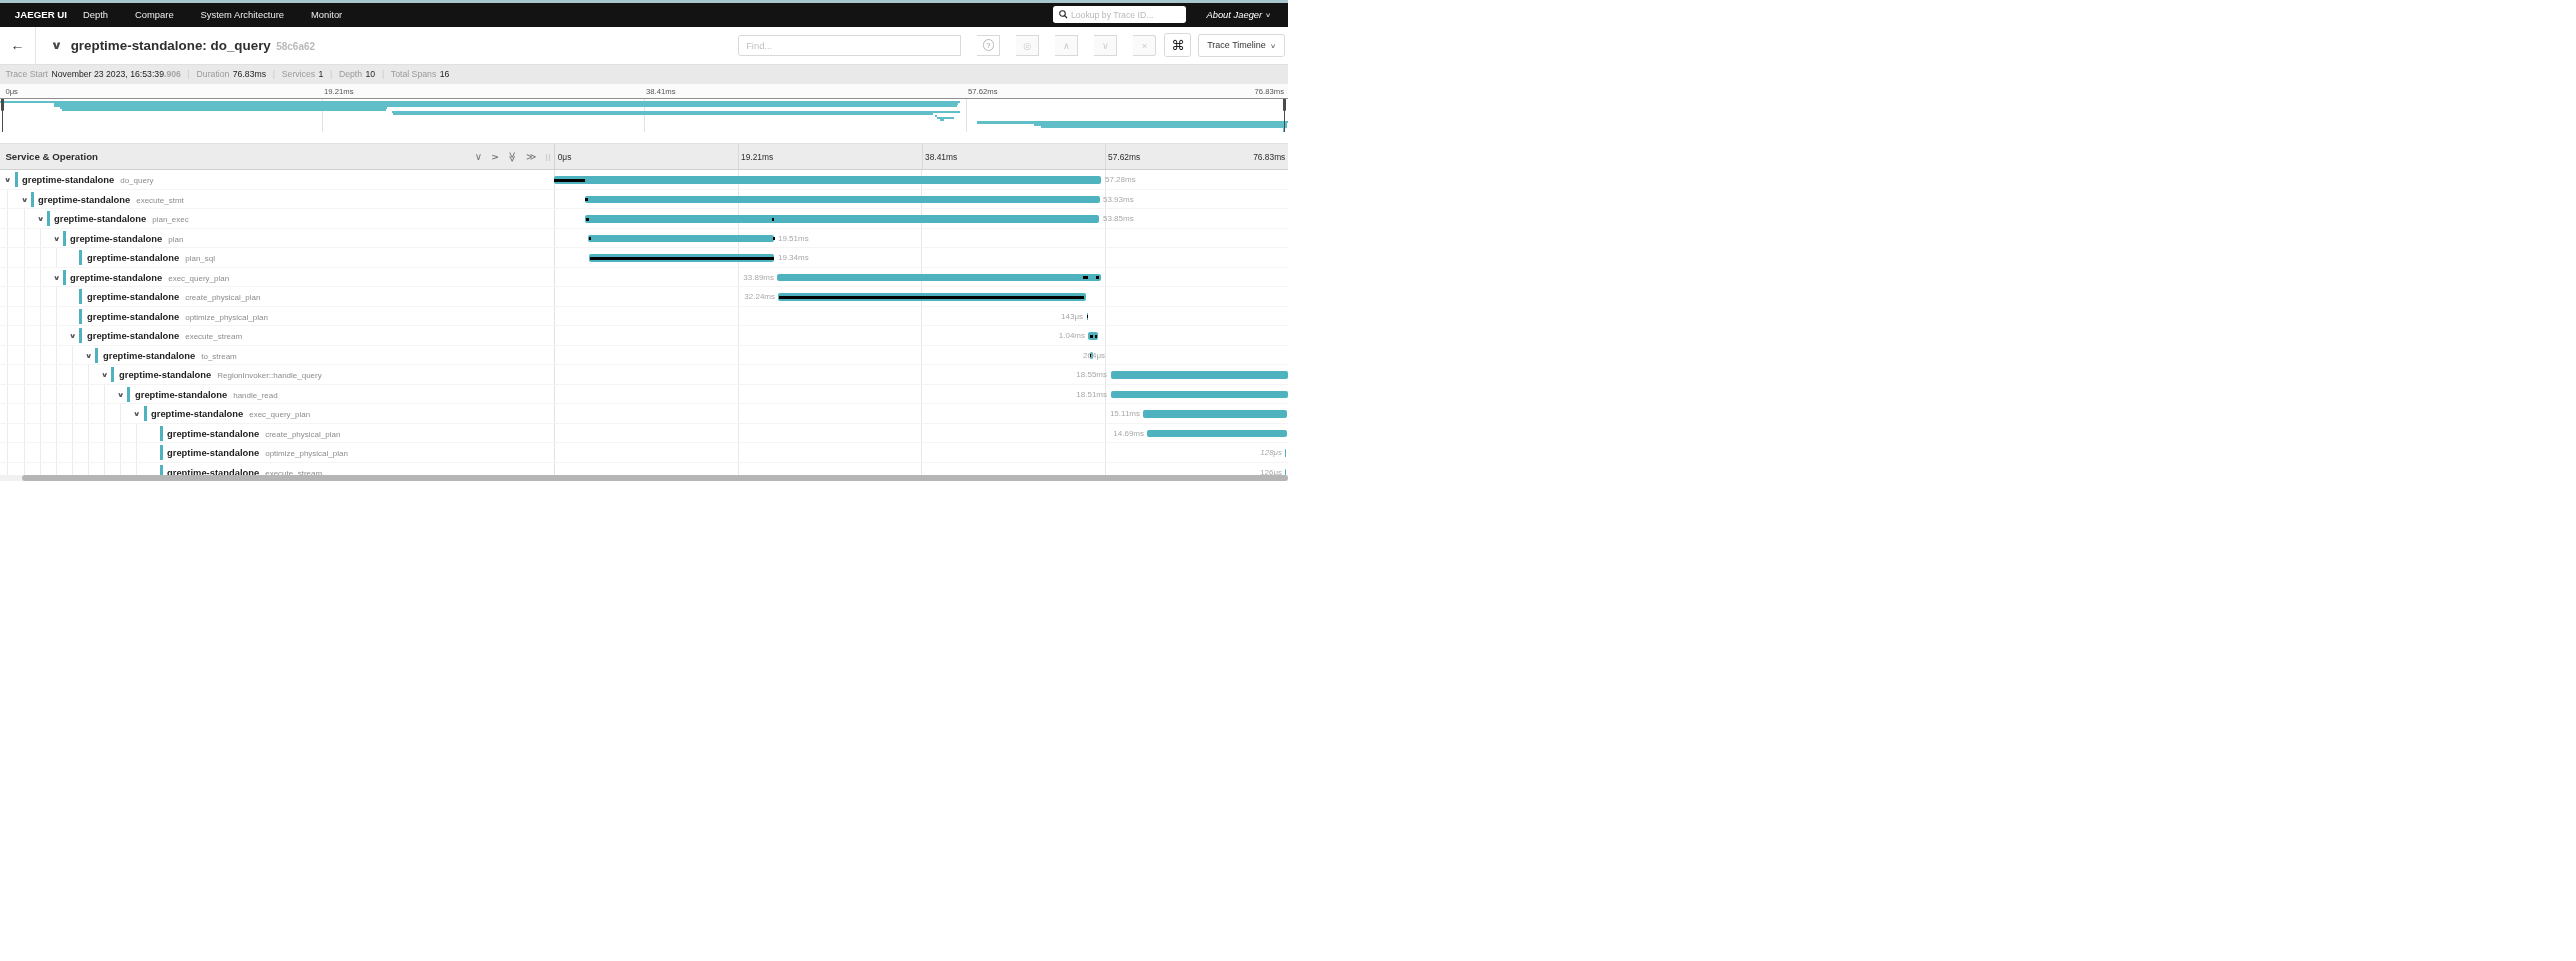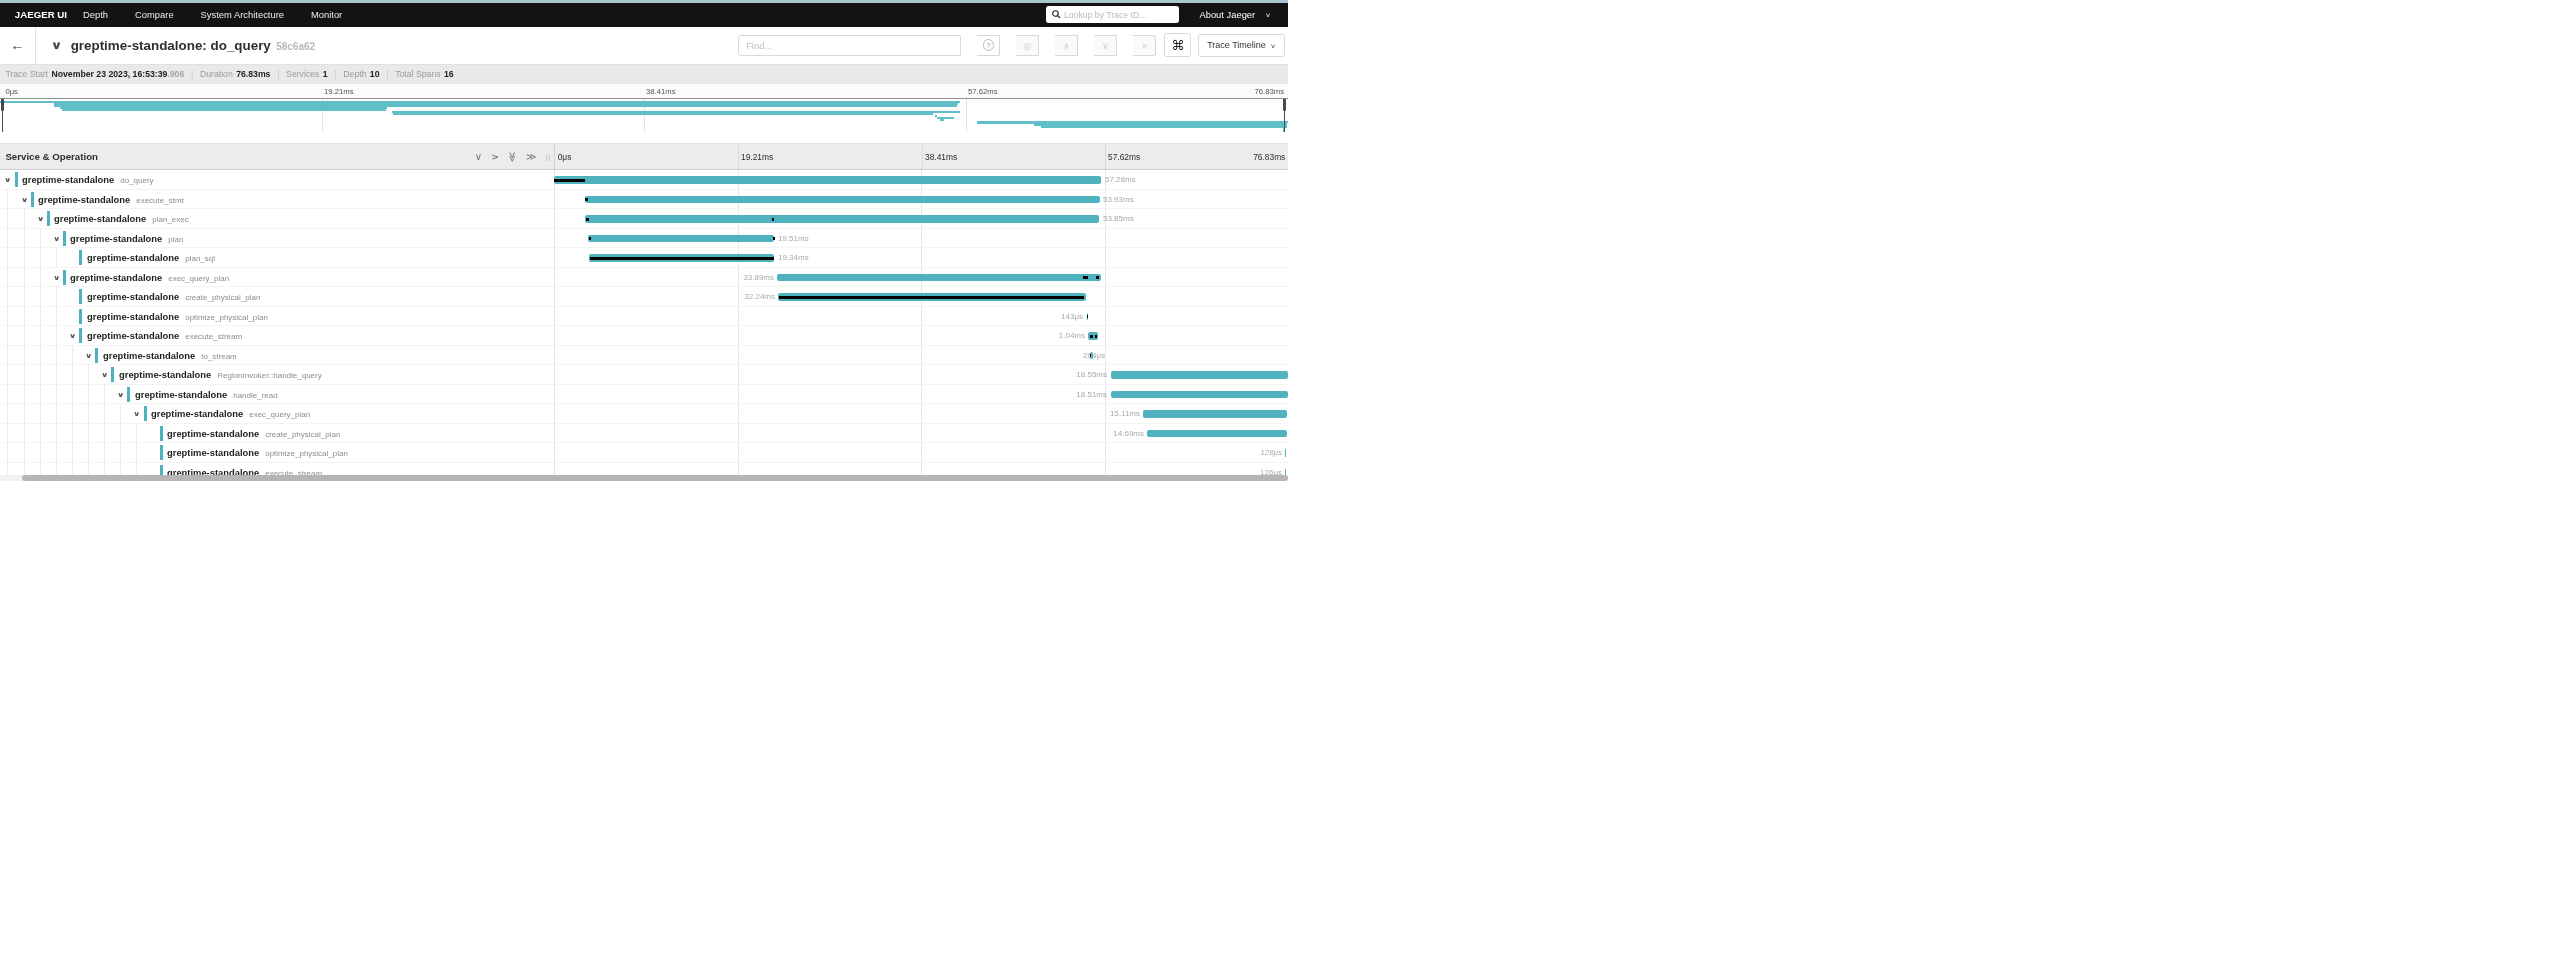--- a/index.html
+++ b/index.html
@@ -9,21 +9,21 @@
   
   .topstrip { height:2.7px; background:#a9c7ce; flex:none; }
   .navbar { height:24px; background:#131313; color:#fff; display:flex; align-items:center; flex:none; }
   .nav-brand { font-weight:bold; font-size:9.7px; color:#fff; padding:0 16px 0 14.8px; }
   .nav-link { font-size:9.4px; color:#ececec; margin-right:27px; cursor:pointer; }
   .nav-right { margin-left:auto; display:flex; align-items:center; }
   .trace-lookup { width:133px; height:17px; background:#fff; border-radius:2.7px; display:flex; align-items:center; padding:0 5.4px; margin-right:20px; }
   .trace-lookup svg { flex:none; margin-right:3.4px; }
   .trace-lookup input { border:none; outline:none; width:100%; font-size:8.7px; color:#333; }
   .trace-lookup input::placeholder { color:#b9b9b9; }
-  .about { font-size:9.4px; color:#fff; margin-right:17.4px; display:flex; align-items:center; gap:11px; cursor:pointer; }
+  .about { font-size:9.4px; color:#fff; margin-right:17.4px; display:flex; align-items:center; gap:4px; cursor:pointer;font-style:italic; }
   .about .caret { font-size:6px; color:#ddd; transform:scaleX(1.4); }
 
   
   .tracehdr { height:38px; background:#fff; border-bottom:0.7px solid #e0e0e0; display:flex; align-items:center; flex:none; }
   .backcol { width:36px; height:100%; border-right:0.7px solid #e4e4e4; display:flex; align-items:center; justify-content:center; font-size:14px; color:#2b2b2b; cursor:pointer; flex:none; }
   .hdr-chevron { font-size:11.4px; color:#4a4a4a; margin:0 9.4px 0 16px; cursor:pointer; font-weight:bold; transform:scaleX(1.3); }
   .trace-title { font-size:13.4px; font-weight:bold; color:#2f2f2f; white-space:nowrap; }
   .trace-id { font-size:10px; font-weight:bold; color:#b9b9b9; margin-left:5.4px; }
   .hdr-right { margin-left:auto; display:flex; align-items:center; padding-right:3.4px; }
   .findgroup { display:flex; align-items:stretch; height:21px;gap:16px; }
@@ -33,21 +33,21 @@
   .addon.white { background:#fff; }
   .addon.last { border-radius:0 2.7px 2.7px 0; }
   .help-circ { width:11.4px; height:11.4px; border:0.7px solid #b9b9b9; border-radius:50%; color:#9a9a9a; font-size:7.4px; display:flex; align-items:center; justify-content:center; }
   .cmd-btn { width:27px; height:24px; border:0.7px solid #d9d9d9; border-radius:2.7px; background:#fff; margin-left:8px; display:flex; align-items:center; justify-content:center; font-size:13.4px; color:#1f1f1f; cursor:pointer; }
   .view-btn { height:23px; border:0.7px solid #d9d9d9; border-radius:2.7px; background:#fff; margin-left:6.7px; padding:0 8px; display:flex; align-items:center; gap:5.4px; font-size:9px; color:#333; cursor:pointer; }
   .view-btn .caret { font-size:6px; color:#666; transform:scaleX(1.4); }
 
   
   .metabar { height:19px; background:#e9e9e9; display:flex; align-items:center; padding-left:5.4px; font-size:8.7px; flex:none; }
   .meta-label { color:#9a9a9a; margin-right:3.4px; }
-  .meta-value { color:#1f1f1f; font-weight:bold; }
+  .meta-value { color:#1f1f1f; font-weight:normal; }
   .meta-suffix { color:#a6a6a6; font-weight:bold; }
   .meta-sep { color:#c9c9c9; margin:0 6.7px; }
 
   
   .axisbar { height:14.8px; position:relative; background:#fbfbfb; flex:none; font-size:7.7px; color:#555; }
   .axisbar .tick { position:absolute; bottom:2px; }
 
   
   .minimap { height:34px; position:relative; border-top:1.3px solid #8f8f8f; background:#fff; flex:none; cursor:crosshair; }
   .mm-grid { position:absolute; top:0; bottom:0; width:0.7px; background:#e3e3e3; }

